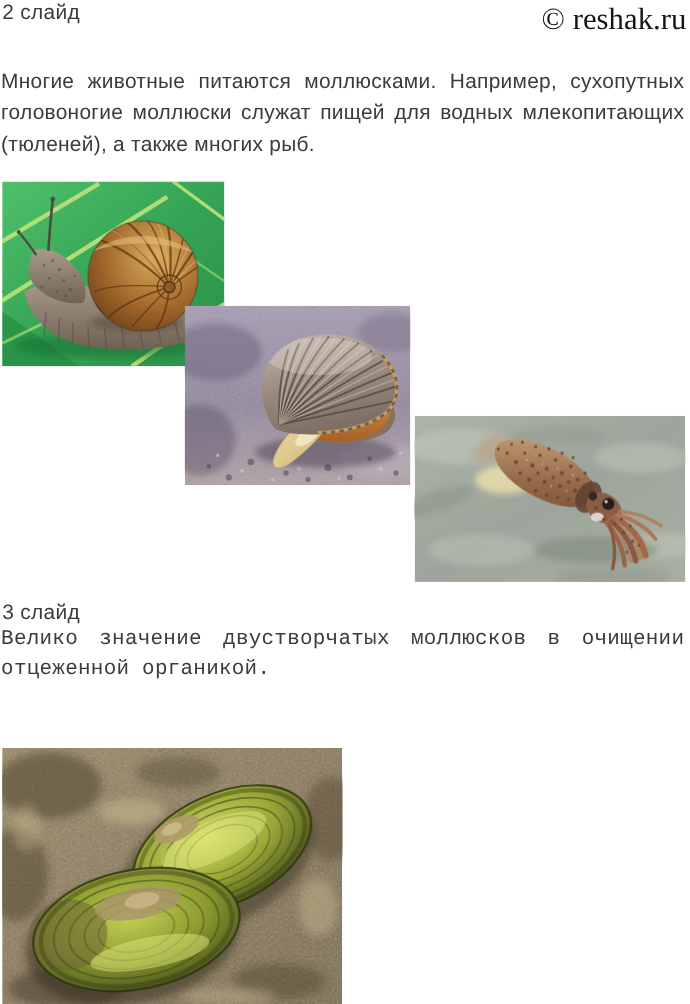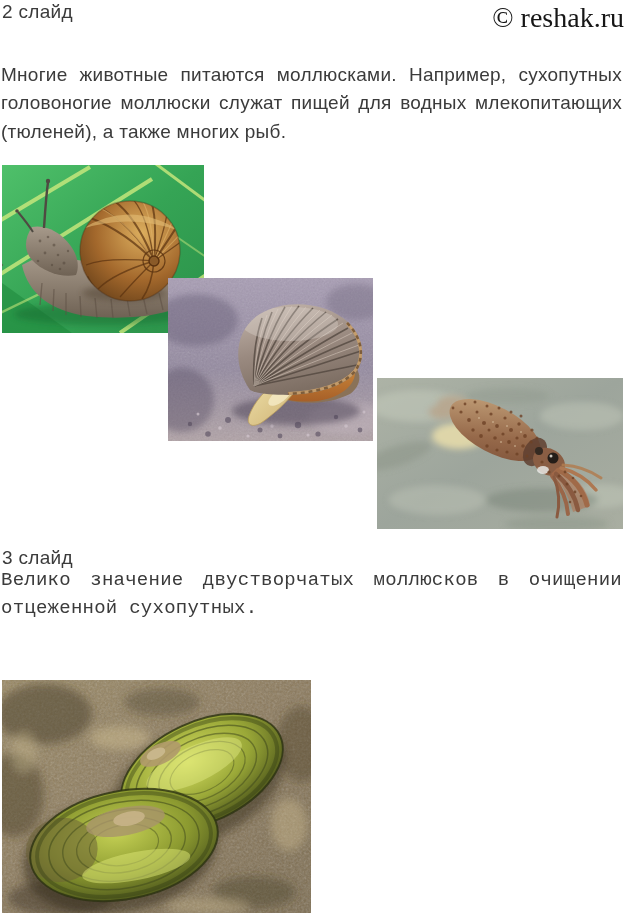--- a/index.html
+++ b/index.html
@@ -323,21 +323,21 @@
       <circle cx="144" cy="54" r="1"></circle>
         <circle cx="124" cy="64" r="1"></circle>
         <circle cx="138" cy="68" r="1"></circle>
     </g>
   </svg>
 
   <div class="slide-label" style="top:547px;">3 слайд</div>
 
   <div class="para" style="top:566px;font-family:Liberation Mono, monospace;">
     <div class="jline">Велико значение двустворчатых моллюсков в очищении водоемов</div>
-    <div class="lline">отцеженной сухопутных.</div>
+    <div class="lline">отцеженной органикой.</div>
   </div>
 
   <svg id="photo-mussels" class="photo" width="309" height="233" viewBox="0 0 309 233">
     <defs>
       <linearGradient id="mu-bg" x1="0" y1="0" x2="1" y2="1">
         <stop offset="0" stop-color="#9a8964"></stop>
           <stop offset="0.5" stop-color="#8a785a"></stop>
           <stop offset="1" stop-color="#7c6c50"></stop>
       </linearGradient>
       <radialGradient id="mu-shellA" cx="0.45" cy="0.35" r="0.75">

